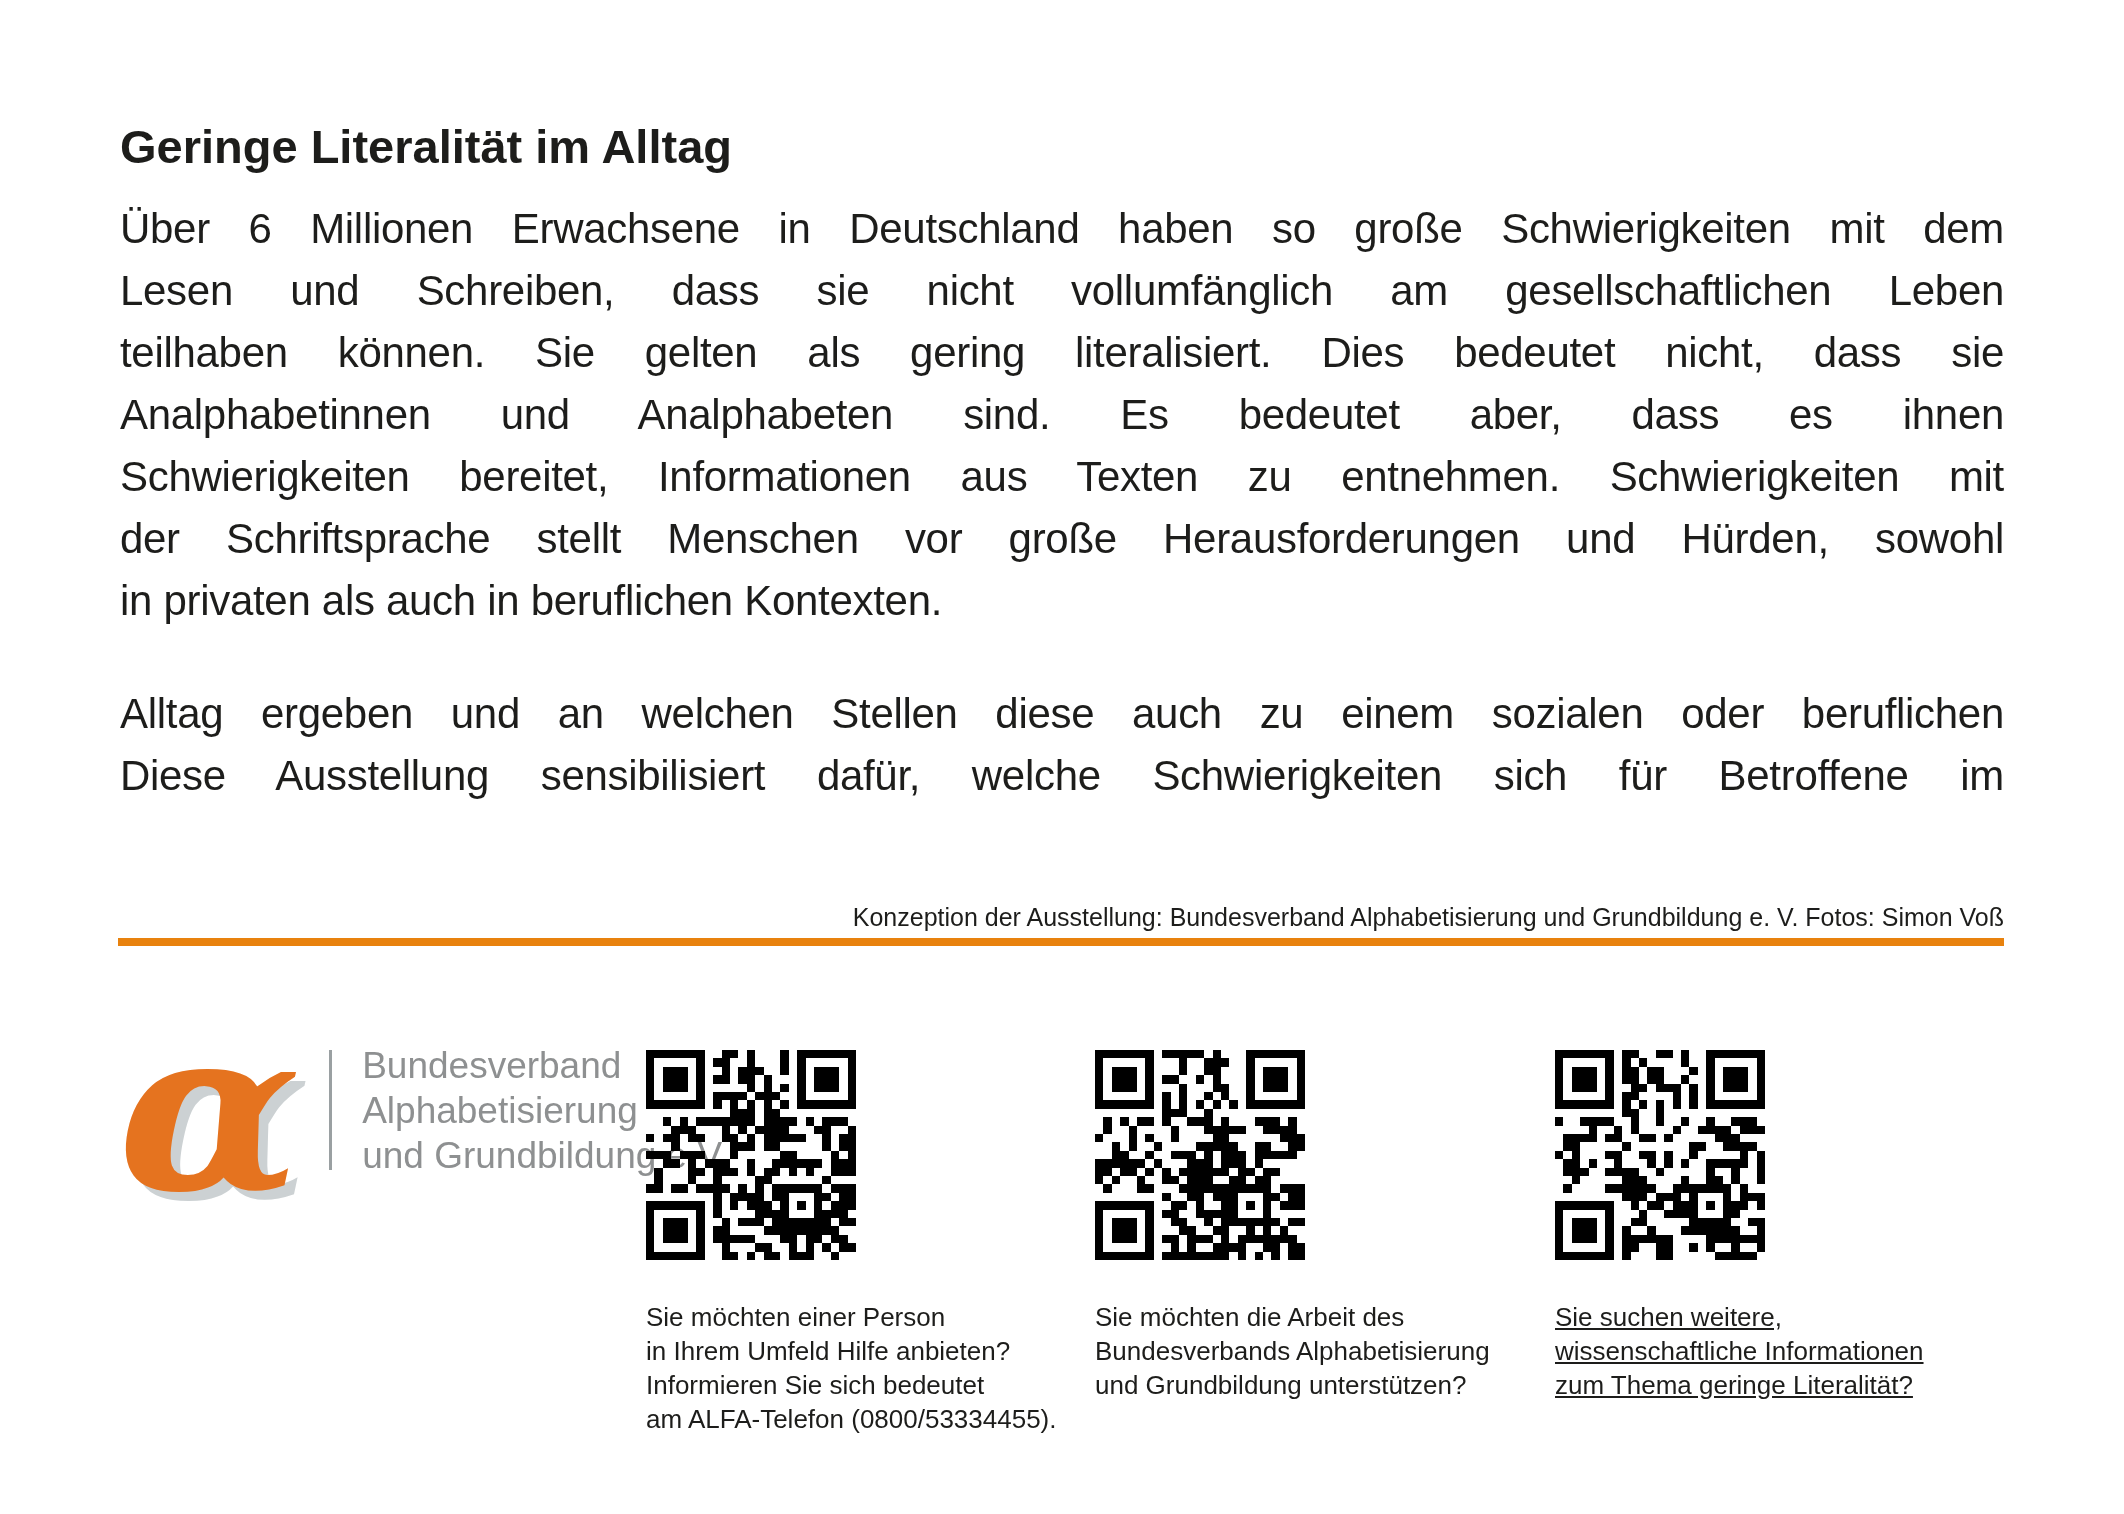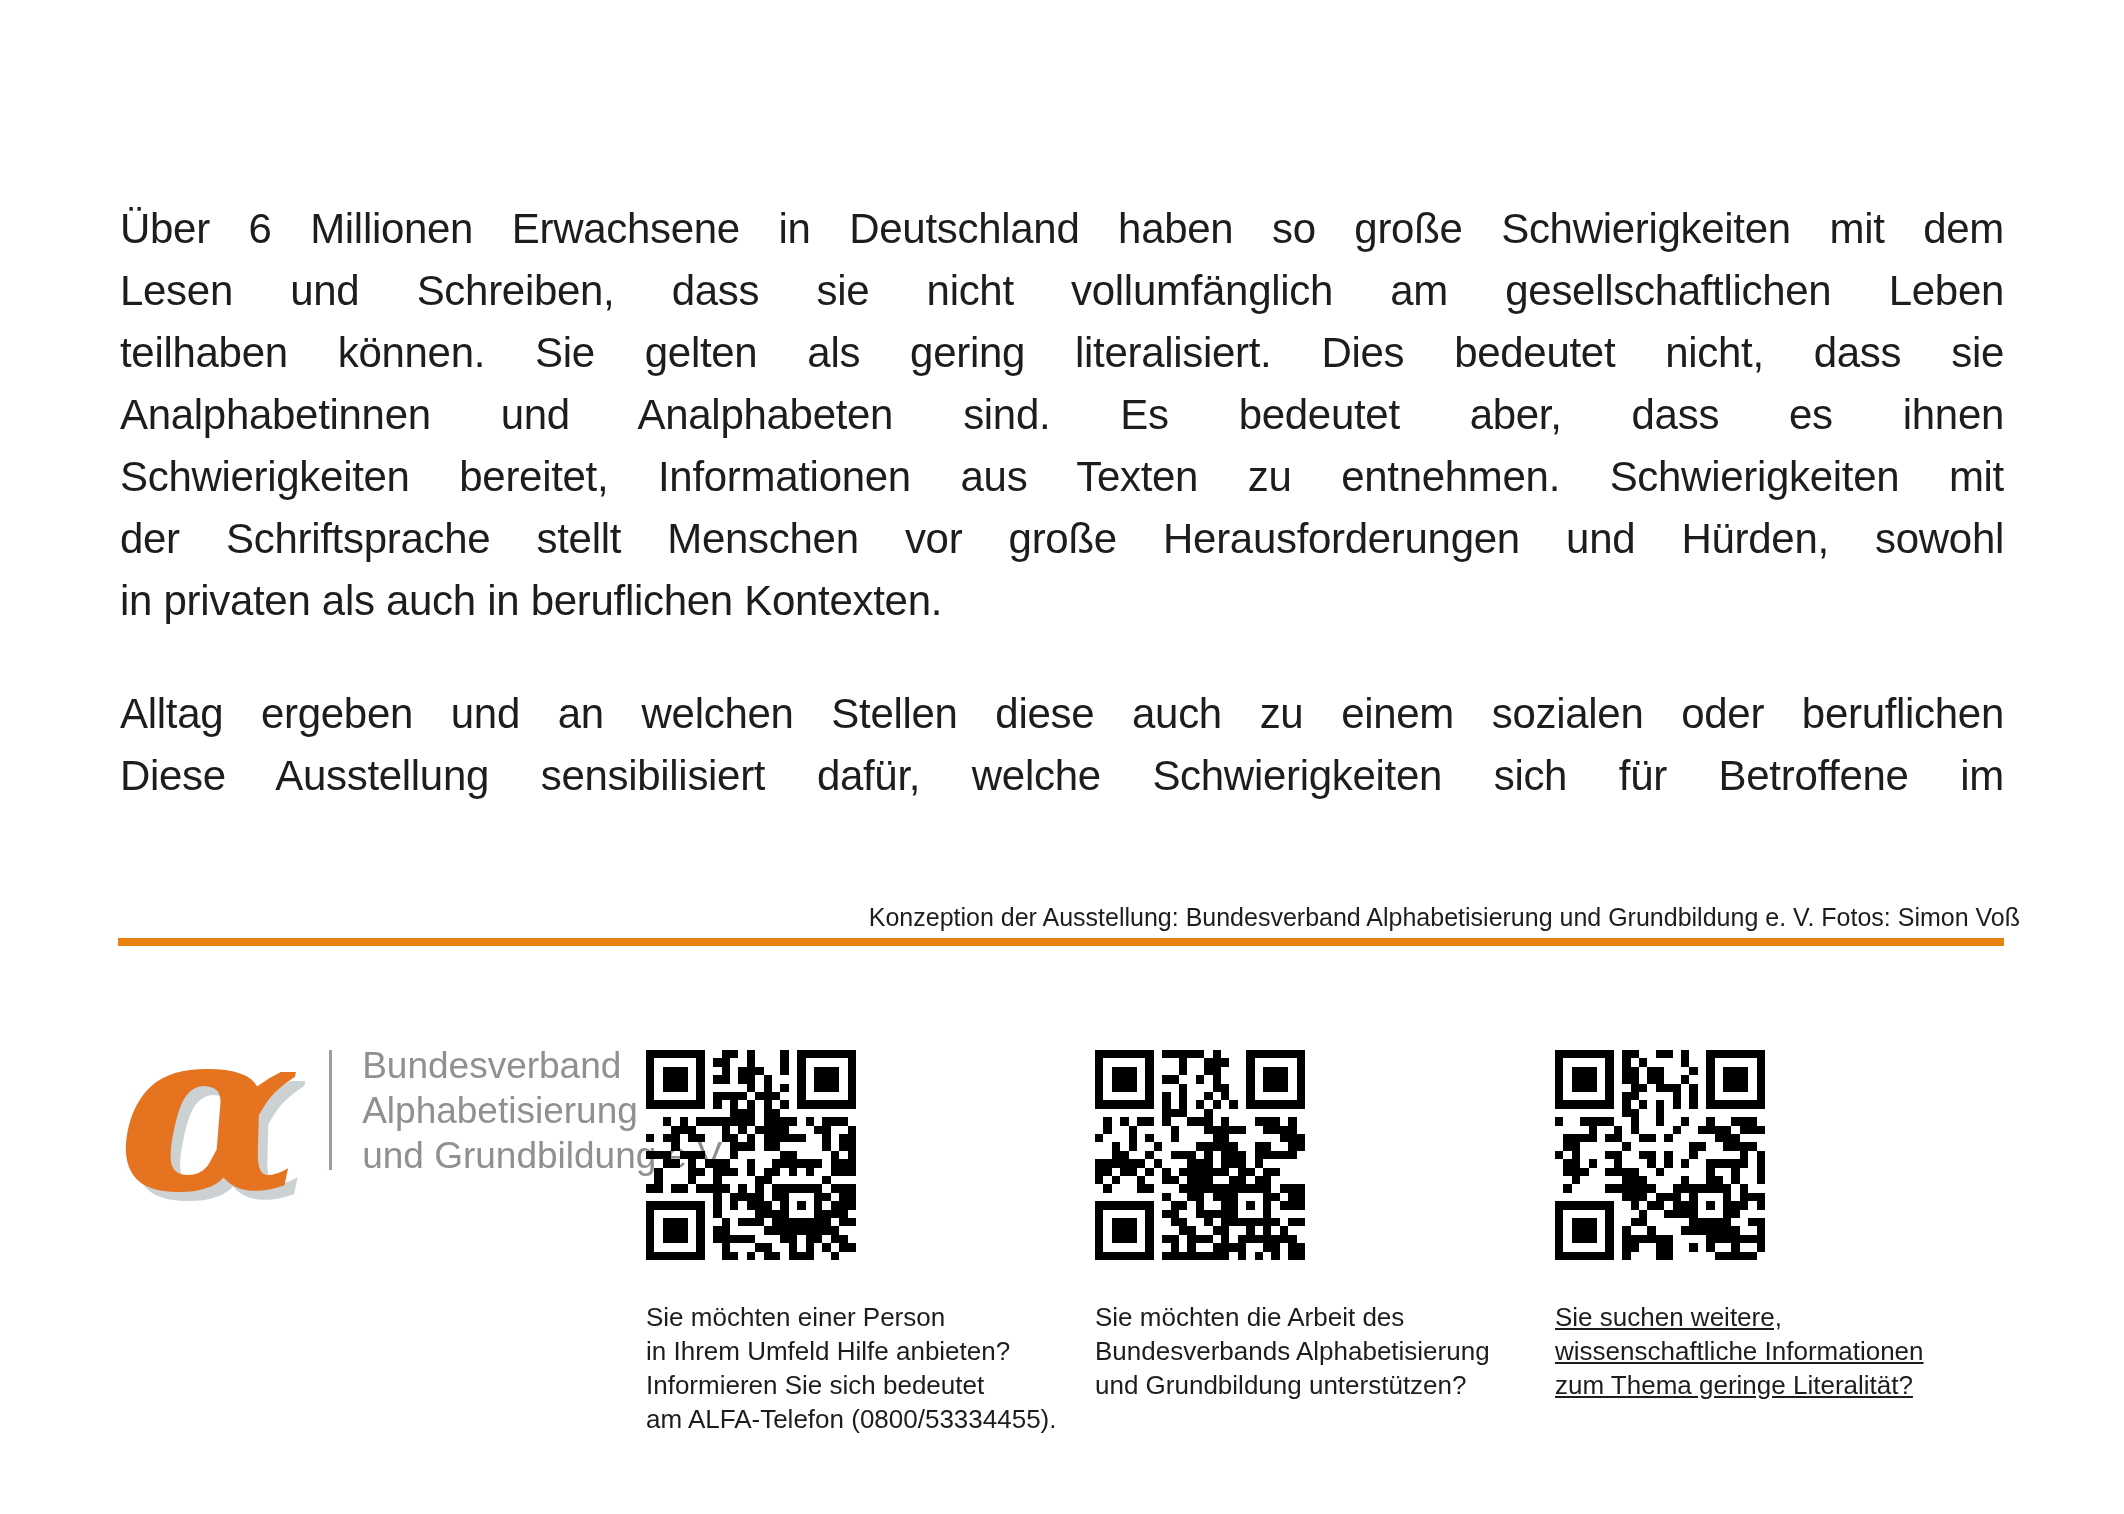--- a/index.html
+++ b/index.html
@@ -19,21 +19,21 @@
   }
   .para{
     position:absolute;left:120px;width:1884px;
     font-size:42px;line-height:62px;letter-spacing:-0.3px;
   }
   .p1{top:198px;}
   .p2{top:683px;}
   .line{white-space:nowrap;}
   .jline{white-space:normal;text-align:justify;text-align-last:justify;}
   .credit{
-    position:absolute;right:104px;top:902px;
+    position:absolute;right:120px;top:902px;
     font-size:25px;line-height:30px;text-align:right;
   }
   .rule{
     position:absolute;left:118px;right:120px;top:938px;height:8px;
     background:var(--accent-orange,#e8820e);
   }
   .logo{
     position:absolute;left:118px;top:1032px;height:156px;
     display:flex;align-items:center;
   }
@@ -64,20 +64,21 @@
   .qr svg{display:block;}
   .qr-caption{
     margin-top:36px;font-size:26px;line-height:34px;
   }
 </style>
 </head>
 <body>
 
 <div class="page">
 
+  <h1 class="heading">Geringe Literalität im Alltag</h1>
 
   <div class="para p1">
       <div class="line jline">Über 6 Millionen Erwachsene in Deutschland haben so große Schwierigkeiten mit dem</div>
       <div class="line jline">Lesen und Schreiben, dass sie nicht vollumfänglich am gesellschaftlichen Leben</div>
       <div class="line jline">teilhaben können. Sie gelten als gering literalisiert. Dies bedeutet nicht, dass sie</div>
       <div class="line jline">Analphabetinnen und Analphabeten sind. Es bedeutet aber, dass es ihnen</div>
       <div class="line jline">Schwierigkeiten bereitet, Informationen aus Texten zu entnehmen. Schwierigkeiten mit</div>
       <div class="line jline">der Schriftsprache stellt Menschen vor große Herausforderungen und Hürden, sowohl</div>
       <div class="line">in privaten als auch in beruflichen Kontexten.</div>
     </div>

